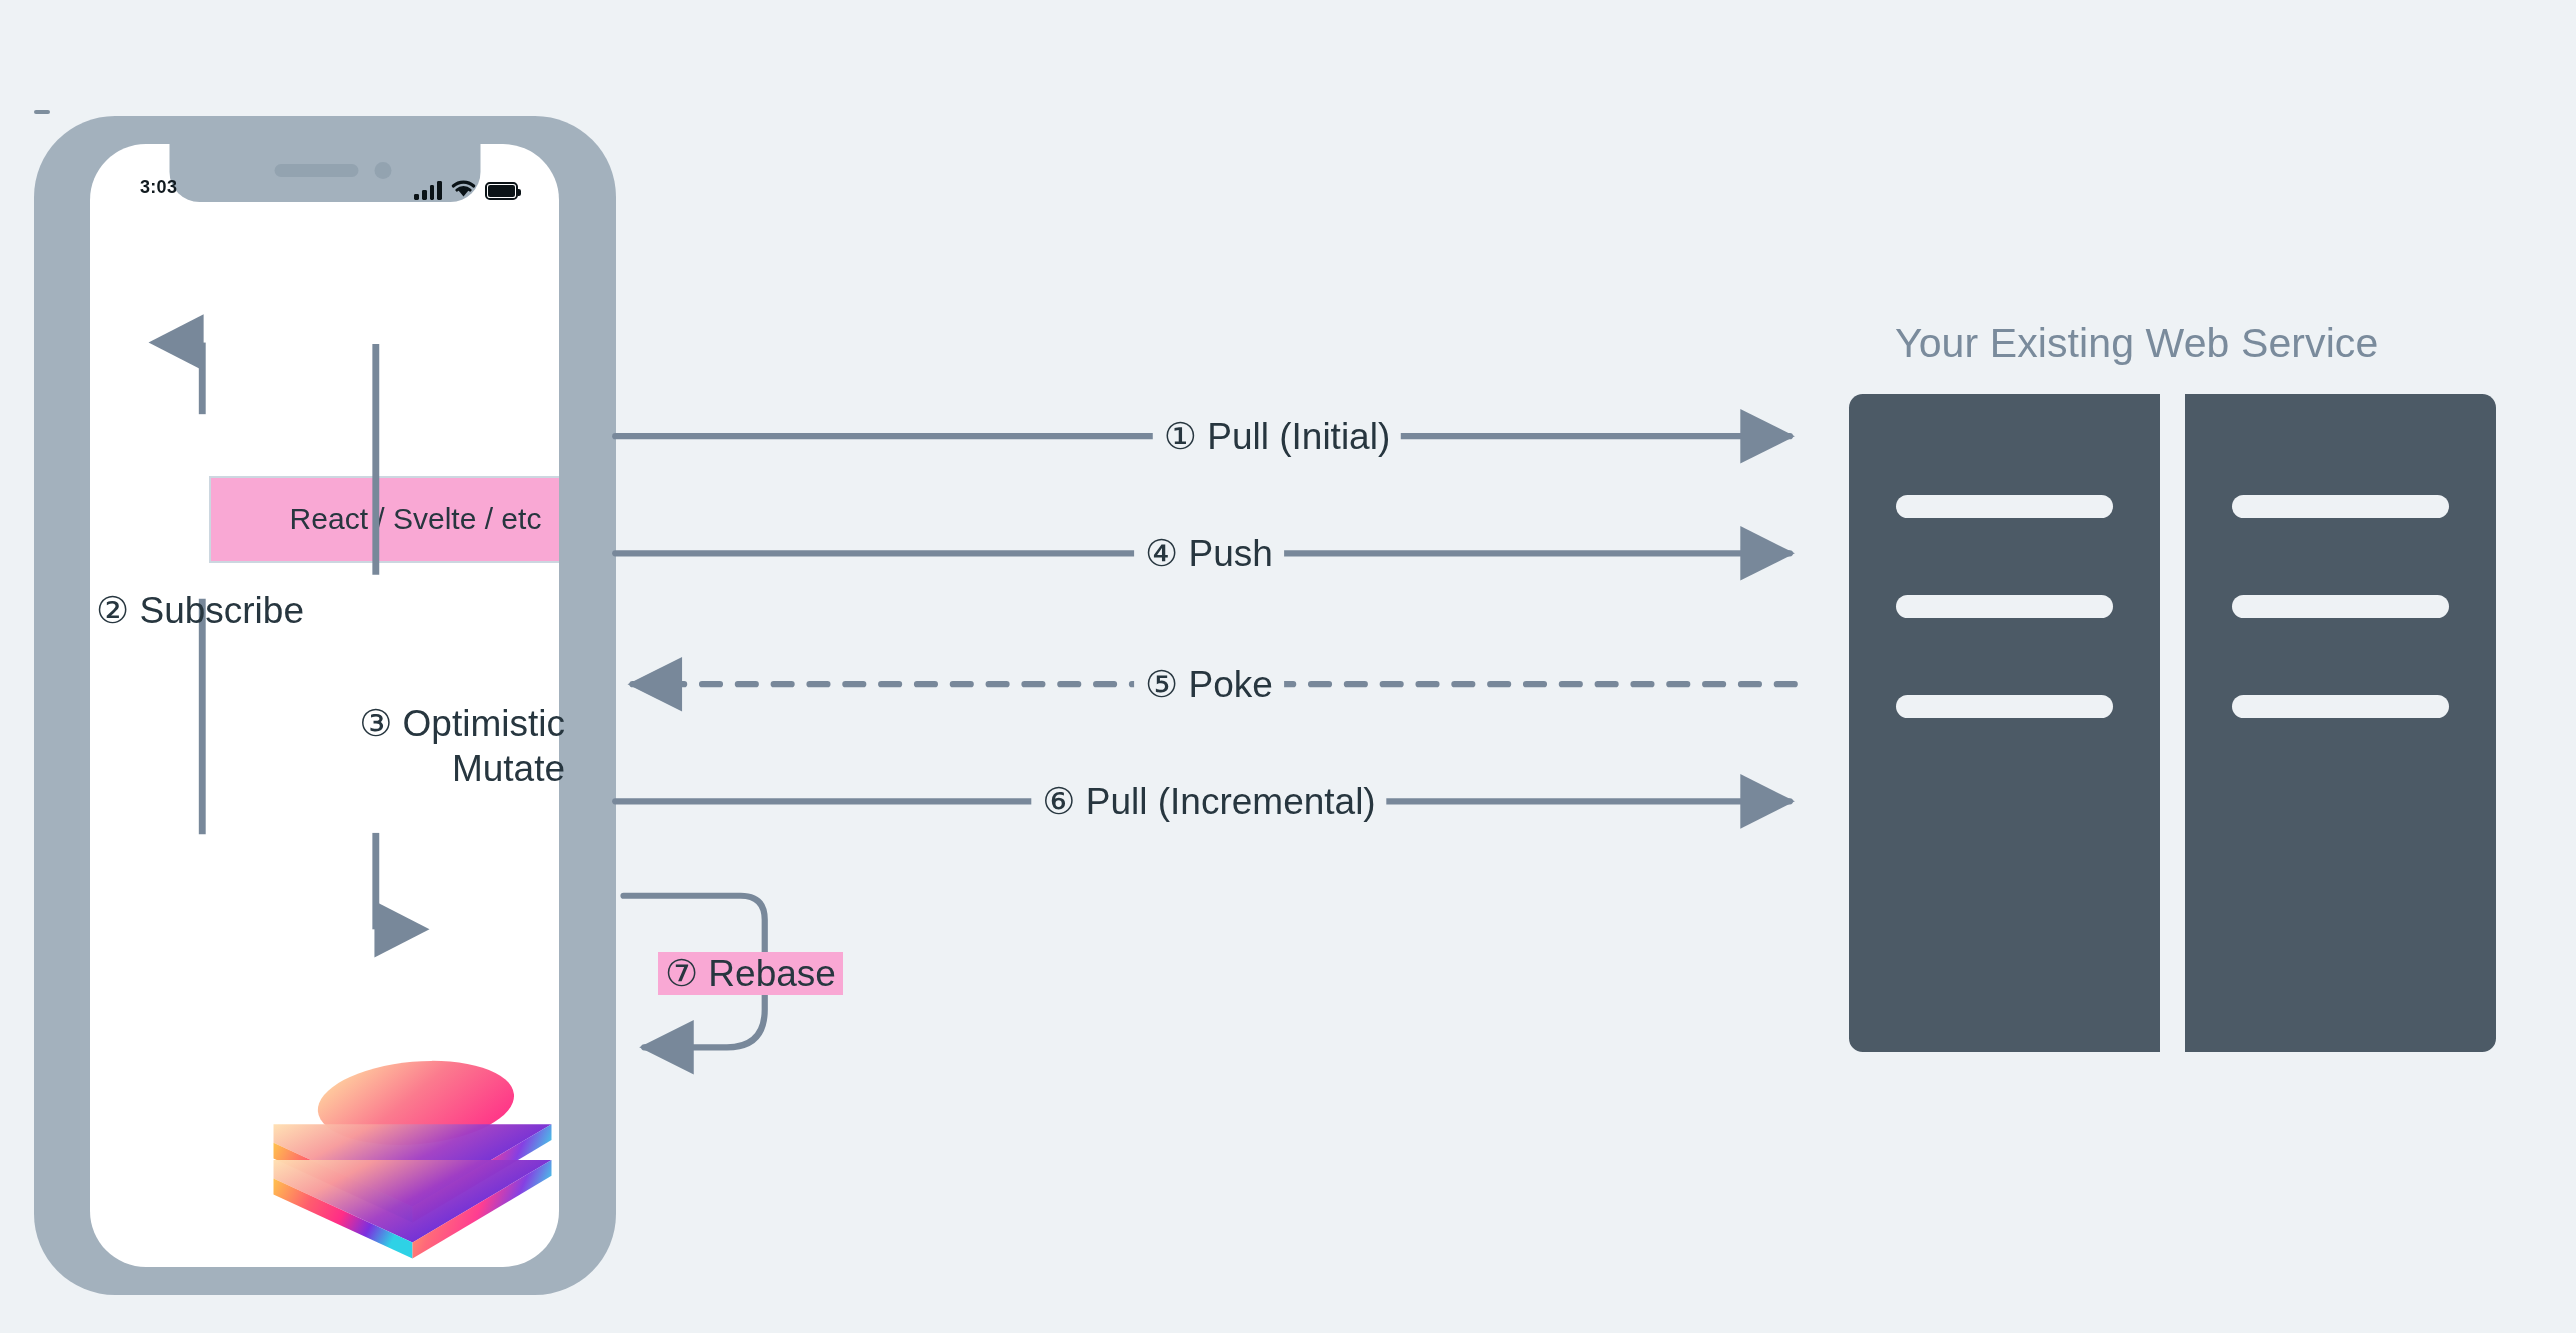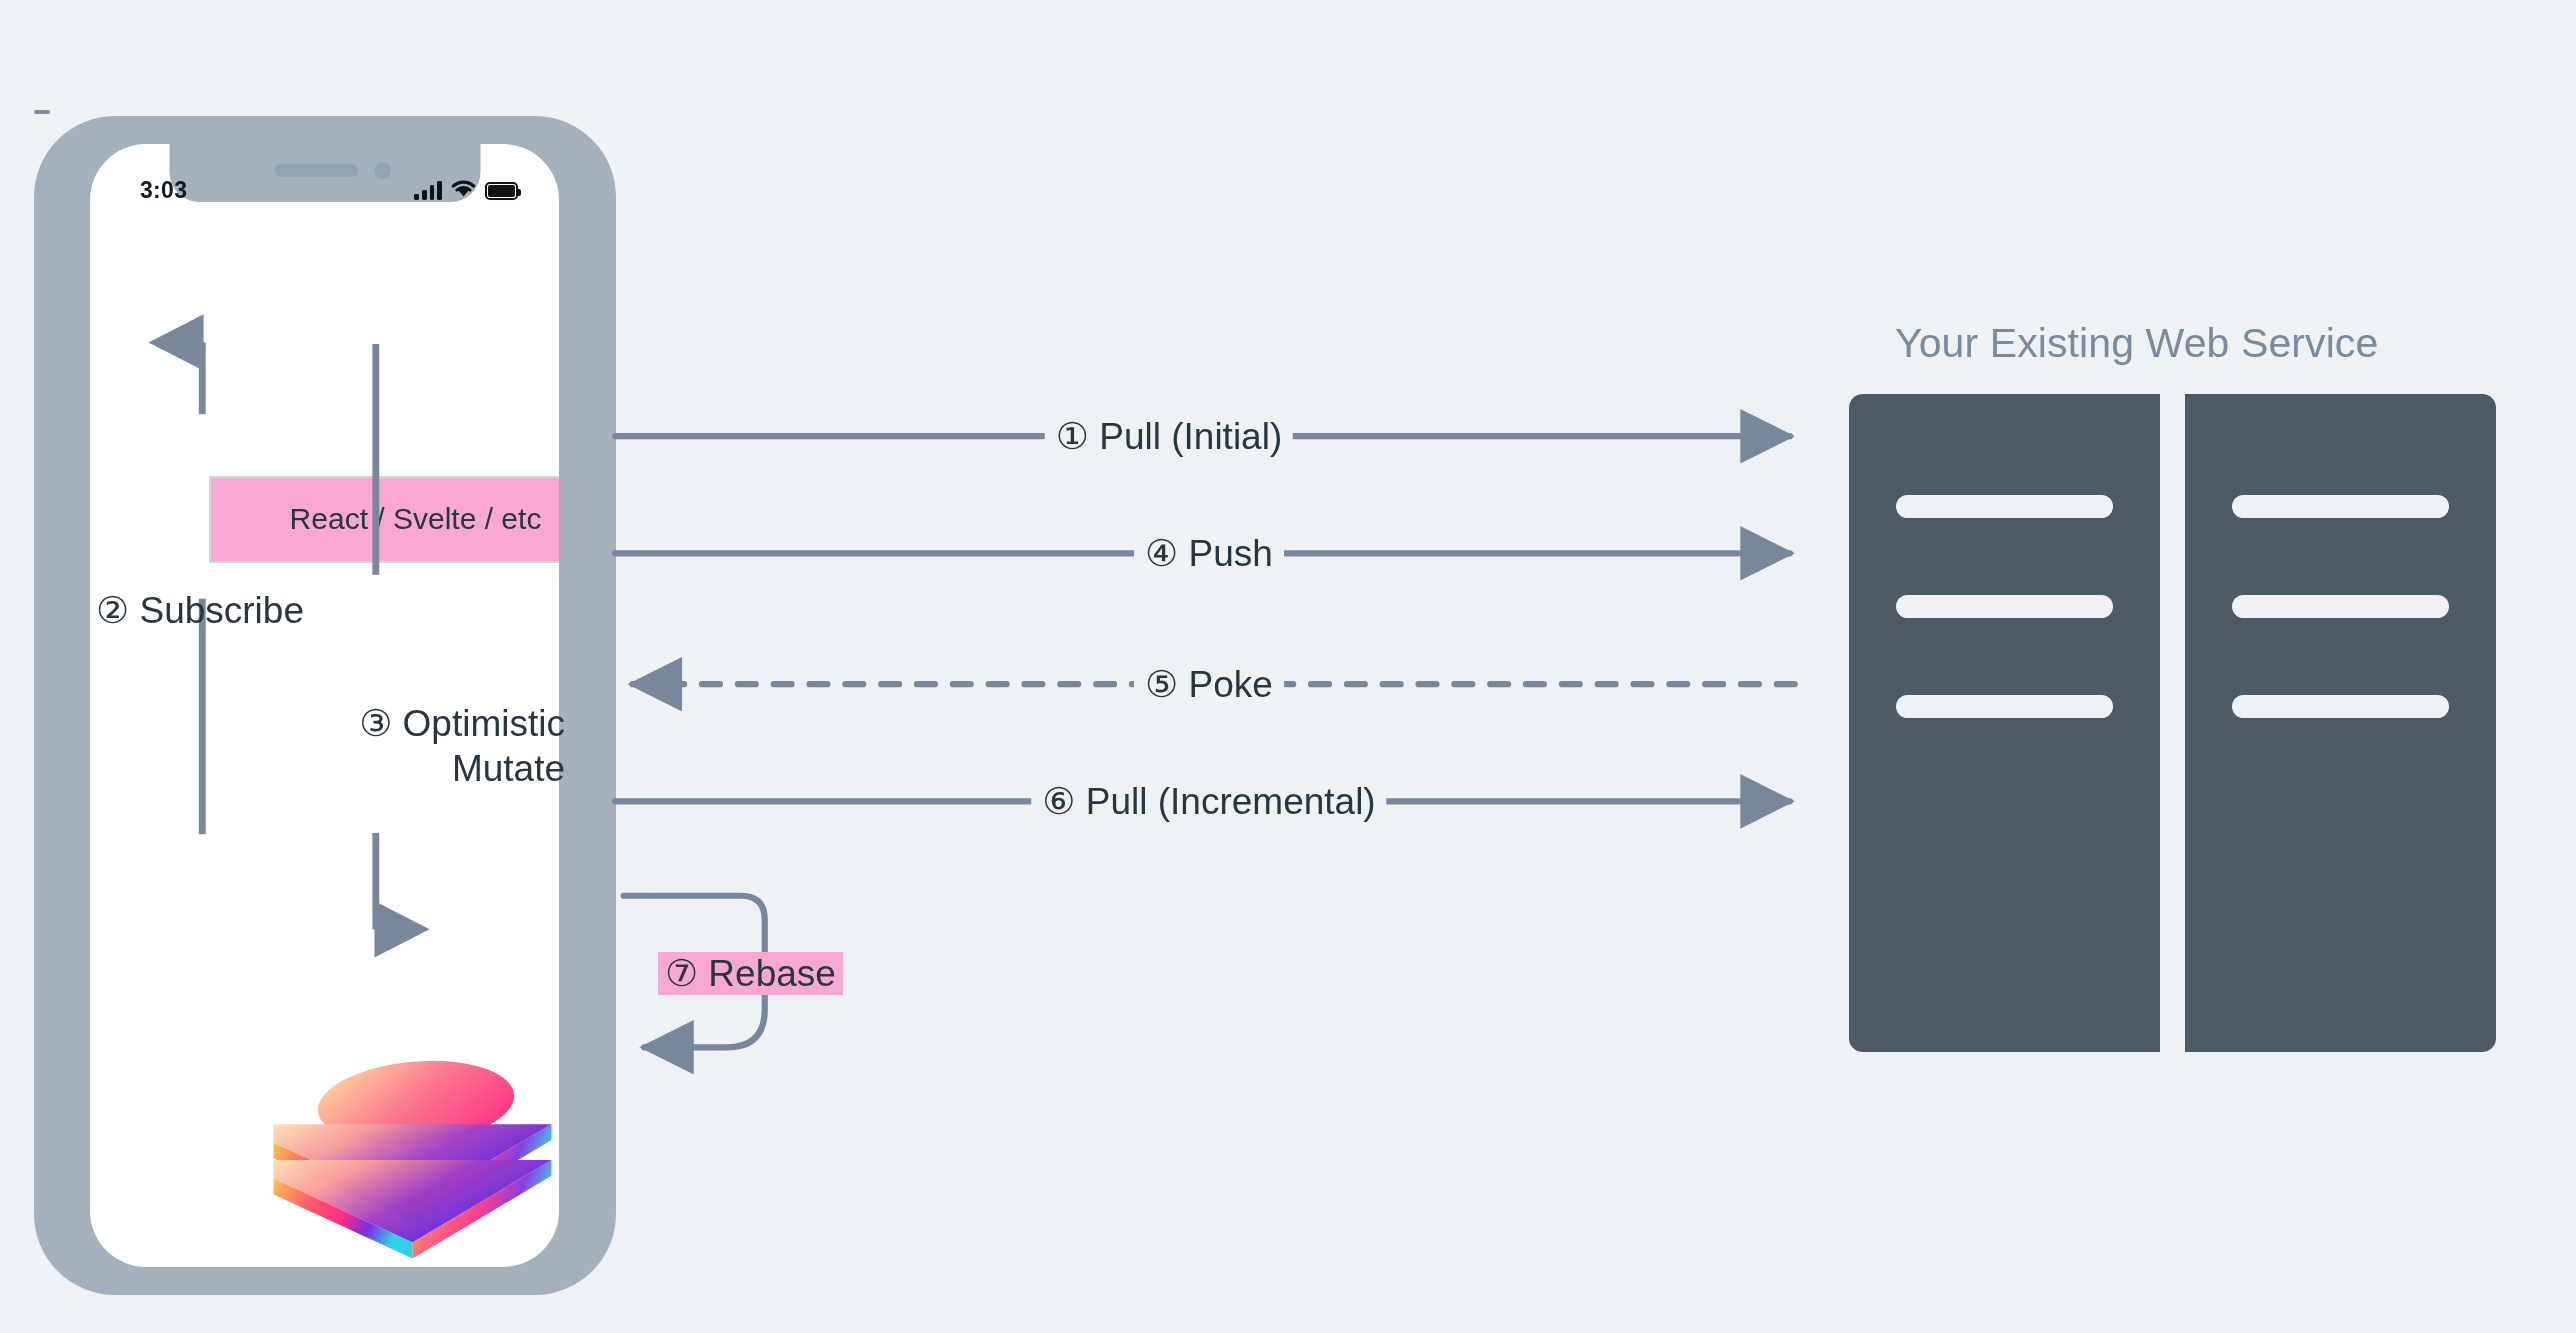--- a/index.html
+++ b/index.html
@@ -89,21 +89,21 @@
     height: 4.1px;
     background: #7e8e9d;
     border-radius: 2.1px;
   }
 
   
   #status-time {
     position: absolute;
     left: 50px;
     top: 33px;
-    font-size: 23px;
+    font-size: 18px;
     font-weight: 700;
     color: #111a1f;
     letter-spacing: 0.3px;
   }
   #status-icons {
     position: absolute;
     right: 41px;
     top: 33px;
     display: flex;
     align-items: flex-end;
@@ -364,21 +364,21 @@
 
     <line x1="893" y1="803" x2="2598" y2="803" stroke="#78889a" stroke-width="9" stroke-linecap="round" marker-end="url(#arrow-r)"></line>
 
     <line x1="2605" y1="993" x2="918" y2="993" stroke="#78889a" stroke-width="9" stroke-linecap="round" stroke-dasharray="26 26" marker-end="url(#arrow-l)"></line>
 
     <line x1="893" y1="1163" x2="2598" y2="1163" stroke="#78889a" stroke-width="9" stroke-linecap="round" marker-end="url(#arrow-r)"></line>
 
     <path d="M 905 1300 H 1075 Q 1110 1300 1110 1335 V 1465 Q 1110 1520 1055 1520 H 935" fill="none" stroke="#78889a" stroke-width="9" stroke-linecap="round" marker-end="url(#arrow-l)"></path>
   </svg>
 
-  <div class="flow-label" style="left:1169px; top:436px;">① Pull (Initial)</div>
+  <div class="flow-label" style="left:1277px; top:436px;">① Pull (Initial)</div>
 
   <div class="flow-label" style="left:1209px; top:553px;">④ Push</div>
 
   <div class="flow-label" style="left:1209px; top:684px;">⑤ Poke</div>
 
   <div class="flow-label" style="left:1209px; top:801px;">⑥ Pull (Incremental)</div>
 
   <div id="label-rebase">⑦ Rebase</div>
 
   <div id="server-group">

